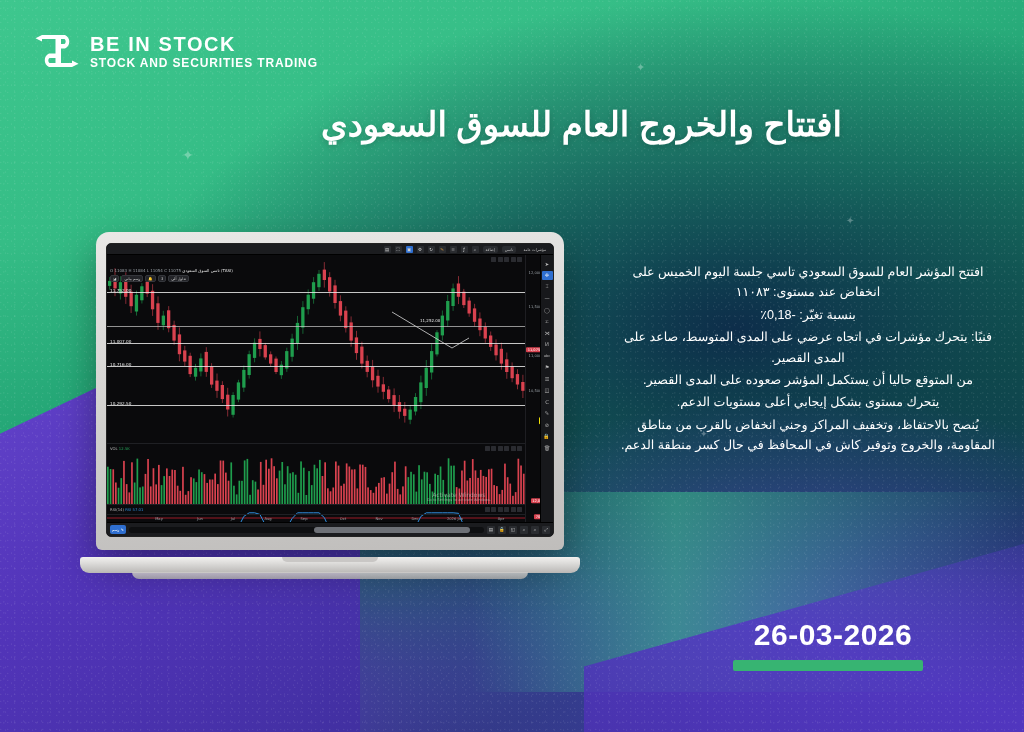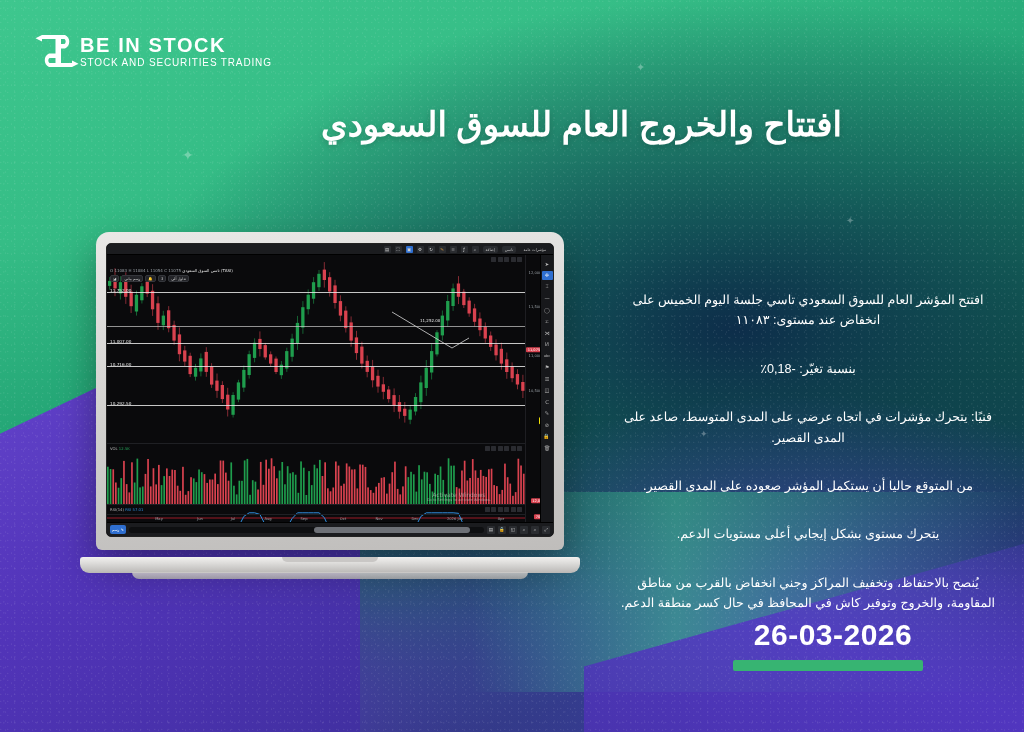--- a/index.html
+++ b/index.html
@@ -41,46 +41,46 @@
     background-image:
       radial-gradient(circle at 10% 20%, rgba(255,255,255,.5) 0.5px, transparent 1px),
       radial-gradient(circle at 35% 72%, rgba(255,255,255,.4) 0.5px, transparent 1px),
       radial-gradient(circle at 63% 12%, rgba(255,255,255,.4) 0.5px, transparent 1px),
       radial-gradient(circle at 88% 55%, rgba(255,255,255,.45) 0.5px, transparent 1px);
     background-size: 7px 7px, 11px 11px, 9px 9px, 13px 13px;
   }
   .sparkle { position: absolute; color: rgba(255,255,255,.30); font-size: 14px; line-height: 1; }
 
   
-  #logo { position: absolute; left: 34px; top: 28px; display: flex; align-items: center; }
+  #logo { position: absolute; left: 34px; top: 28px; display: flex; align-items: center; gap: 10px; }
   .logo-mark { width: 46px; height: 46px; position: relative; }
   .logo-text-wrap { display: flex; flex-direction: column; gap: 3px; }
   .logo-title {
     color: #ffffff; font-size: 20px; font-weight: bold; letter-spacing: 1.6px; line-height: 1;
   }
   .logo-sub {
-    color: #ffffff; font-size: 10px; font-weight: normal; letter-spacing: .85px; line-height: 1;
+    color: #ffffff; font-size: 12px; font-weight: bold; letter-spacing: .85px; line-height: 1;
   }
 
   
   #headline {
     position: absolute; right: 182px; top: 104px;
     color: #ffffff; font-size: 34px; font-weight: bold;
     direction: rtl; text-align: right; white-space: nowrap;
     text-shadow: 0 2px 6px rgba(0,0,0,.18);
   }
 
   
   #article {
     position: absolute; right: 20px; top: 262px; width: 392px;
     direction: rtl; text-align: center;
     color: #ffffff; font-size: 12.6px; line-height: 1.62;
   }
   #article p { margin: 0; }
-  #article .blk { margin-bottom: 2px; margin-top: 28px; }
+  #article .blk { margin-bottom: 2px; }
 
   
   #date-block { position: absolute; left: 733px; top: 620px; width: 200px; }
   #date-text {
     color: #ffffff; font-size: 30px; font-weight: bold; letter-spacing: .5px;
     text-align: center; line-height: 1;
   }
   #date-rule {
     margin-top: 10px; height: 11px; width: 190px; border-radius: 2px;
     background: #37b472;

